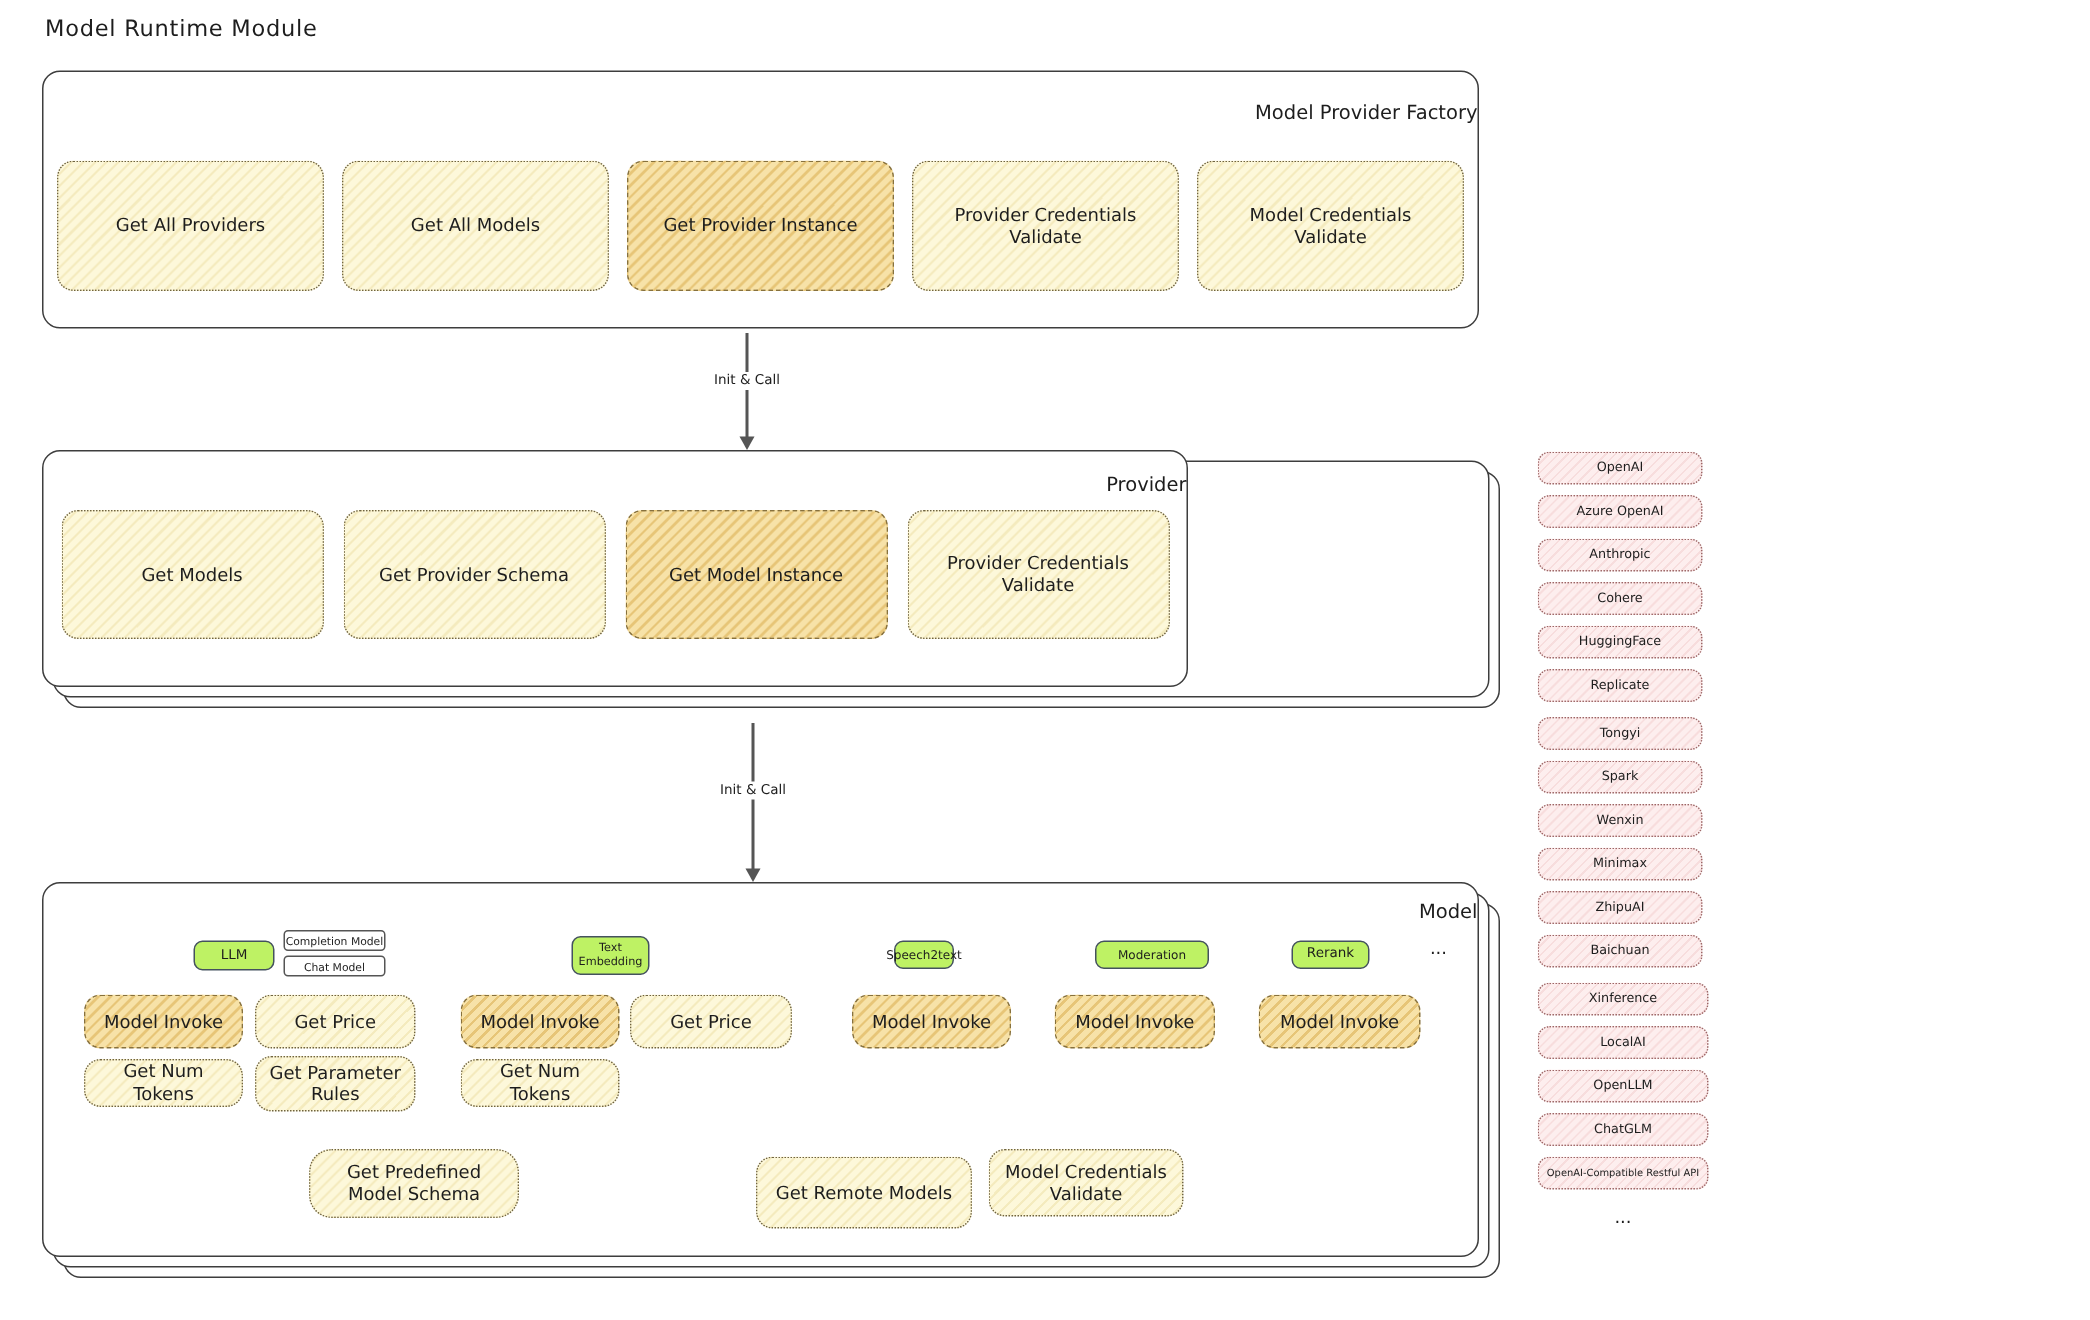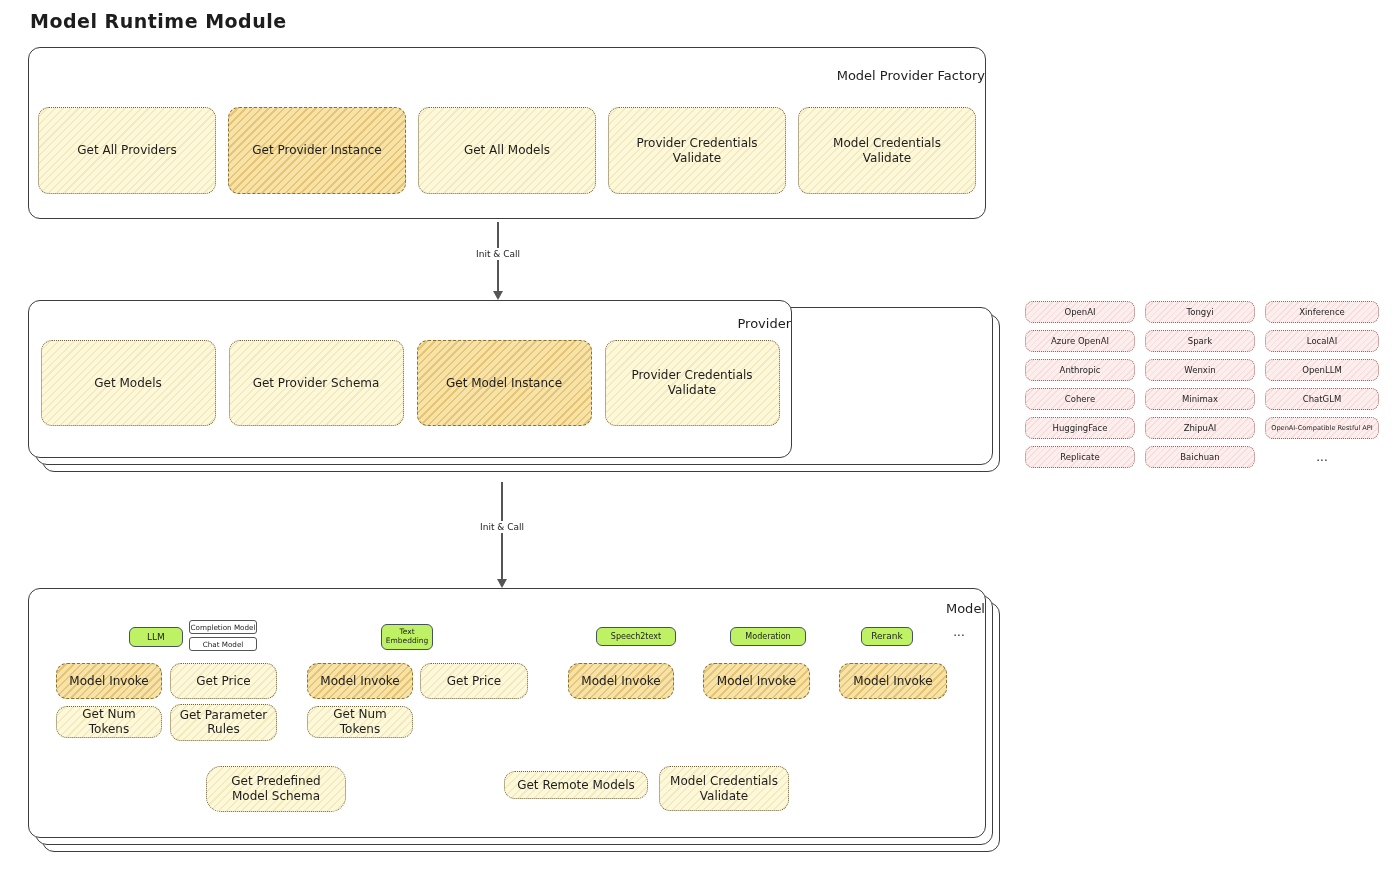--- a/index.html
+++ b/index.html
@@ -2,21 +2,21 @@
 <html><head>
 <meta charset="utf-8">
 <style>
   html, body { margin:0; padding:0; background:#ffffff; }
   .canvas {
     position:relative; width:1393px; height:880px; background:#ffffff;
     font-family:"DejaVu Sans", sans-serif; color:#1d1d1d; overflow:hidden;
   }
   .page-title {
     position:absolute; left:30px; top:10px;
-    font-size:19px; font-weight:bold; letter-spacing:0.5px;
+    font-size:15px; font-weight:normal; letter-spacing:0.5px;
   }
 
   
   .panel {
     position:absolute; background:#ffffff;
     border:1.4px solid #3d3d3d; border-radius:12px; box-sizing:border-box;
   }
   .stack-layer {
     position:absolute; background:#ffffff;
     border:1.4px solid #3d3d3d; border-radius:12px; box-sizing:border-box;
@@ -53,21 +53,21 @@
   .arrow-head {
     position:absolute; bottom:-7px; left:-5px; width:0; height:0;
     border-left:5px solid transparent; border-right:5px solid transparent; border-top:9px solid #555;
   }
   .arrow-label {
     position:absolute; top:45%; left:0; transform:translate(-50%,-50%);
     background:#ffffff; font-size:9px; padding:1px 4px; white-space:nowrap;text-align:right;
   }
 
   
-  .vendors { position:absolute; left:1025px; top:301px; display:flex; gap:10px; }
+  .vendors { position:absolute; left:1025px; top:301px; display:flex; gap:10px;flex-direction:column; }
   .vcol { display:flex; flex-direction:column; gap:7px; }
   .pinkbox {
     width:110px; height:22px; display:flex; align-items:center; justify-content:center;
     background-color:#fdeeee;
     background-image:repeating-linear-gradient(135deg, rgba(219,130,130,0.16) 0 1.2px, transparent 1.2px 4.5px);
     border:1.3px dotted #9c6666; border-radius:8px;
     font-size:8.5px; box-sizing:border-box; text-align:center;
   }
   .vcol3 .pinkbox { width:114px; }
   .pinkbox.tiny { font-size:6.6px; }
@@ -91,22 +91,22 @@
 <body>
 
 <div class="canvas">
 
   <div class="page-title">Model Runtime Module</div>
 
   <div class="panel" style="left:28px; top:47px; width:958px; height:172px;">
     <div class="panel-title" style="margin-top:20px;">Model Provider Factory</div>
     <div class="hrow factory-row">
       <div class="box ybox">Get All Providers</div>
+      <div class="box ybox">Get All Models</div>
       <div class="box obox">Get Provider Instance</div>
-      <div class="box ybox">Get All Models</div>
       <div class="box ybox">Provider Credentials Validate</div>
       <div class="box ybox">Model Credentials Validate</div>
     </div>
   </div>
 
   <div class="arrow" style="left:498px; top:222px; height:71px;">
     <div class="arrow-line"></div>
     <div class="arrow-head"></div>
     <div class="arrow-label">Init &amp; Call</div>
   </div>
@@ -158,36 +158,36 @@
 
   <div class="stack-layer" style="left:42px; top:602px; width:958px; height:250px;"></div>
   <div class="stack-layer" style="left:35px; top:595px; width:958px; height:250px;"></div>
   <div class="panel" style="left:28px; top:588px; width:958px; height:250px;">
     <div class="panel-title abs" style="left:0; right:0; top:12px;">Model</div>
 
     <div class="bluebox abs" style="left:100px; top:38px; width:54px; height:20px;">LLM</div>
     <div class="wbox abs" style="left:160px; top:31px; width:68px; height:14px;">Completion Model</div>
     <div class="wbox abs" style="left:160px; top:48px; width:68px; height:14px;">Chat Model</div>
     <div class="bluebox abs" style="left:352px; top:35px; width:52px; height:26px; font-size:7.5px; padding:1px 4px;">Text Embedding</div>
-    <div class="bluebox abs" style="left:567px; top:38px; width:80px; height:19px; font-size:8px;">Speech2text</div>
+    <div class="bluebox abs" style="left:567px; top:38px; width:40px; height:19px; font-size:8px;">Speech2text</div>
     <div class="bluebox abs" style="left:701px; top:38px; width:76px; height:19px; font-size:8px;text-align:right;">Moderation</div>
     <div class="bluebox abs" style="left:832px; top:38px; width:52px; height:19px;">Rerank</div>
     <div class="dots abs" style="left:920px; top:36px; width:20px; text-align:center;">...</div>
 
     <div class="box obox abs" style="left:27px; top:74px; width:106px; height:36px;">Model Invoke</div>
     <div class="box ybox abs" style="left:141px; top:74px; width:107px; height:36px;">Get Price</div>
     <div class="box ybox abs" style="left:27px; top:117px; width:106px; height:32px;">Get Num Tokens</div>
     <div class="box ybox abs" style="left:141px; top:115px; width:107px; height:37px; line-height:1.1;">Get Parameter Rules</div>
 
     <div class="box obox abs" style="left:278px; top:74px; width:106px; height:36px;">Model Invoke</div>
     <div class="box ybox abs" style="left:391px; top:74px; width:108px; height:36px;">Get Price</div>
     <div class="box ybox abs" style="left:278px; top:117px; width:106px; height:32px;">Get Num Tokens</div>
 
     <div class="box obox abs" style="left:539px; top:74px; width:106px; height:36px;">Model Invoke</div>
     <div class="box obox abs" style="left:674px; top:74px; width:107px; height:36px;">Model Invoke</div>
     <div class="box obox abs" style="left:810px; top:74px; width:108px; height:36px;">Model Invoke</div>
 
     <div class="box ybox abs" style="left:177px; top:177px; width:140px; height:46px;border-radius:15px;">Get Predefined Model Schema</div>
-    <div class="box ybox abs" style="left:475px; top:182px; width:144px; height:28px;">Get Remote Models</div>
+    <div class="box ybox abs" style="left:475px; top:182px; width:144px; height:48px;">Get Remote Models</div>
     <div class="box ybox abs" style="left:630px; top:177px; width:130px; height:45px;">Model Credentials Validate</div>
   </div>
 
 </div>
 
 </body></html>

